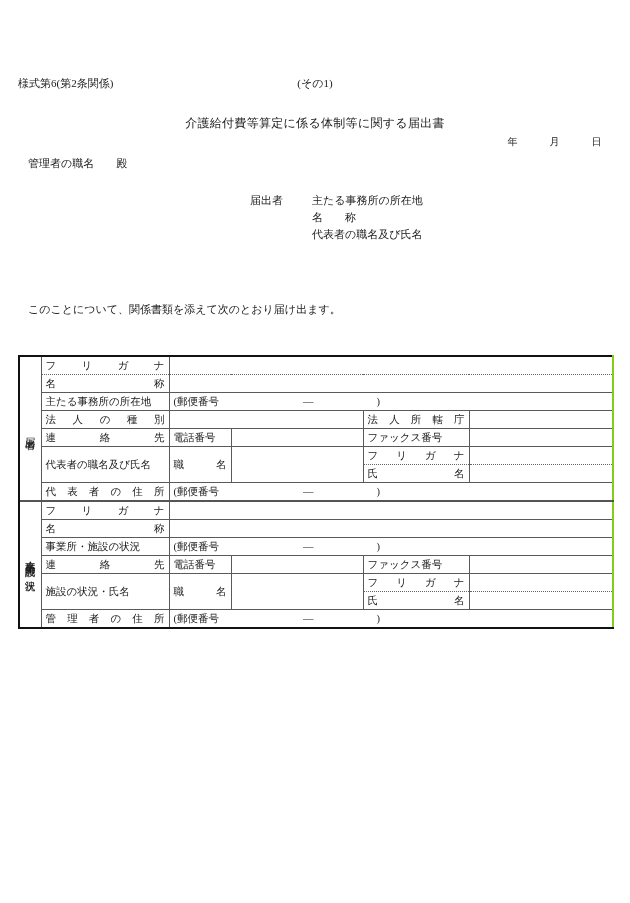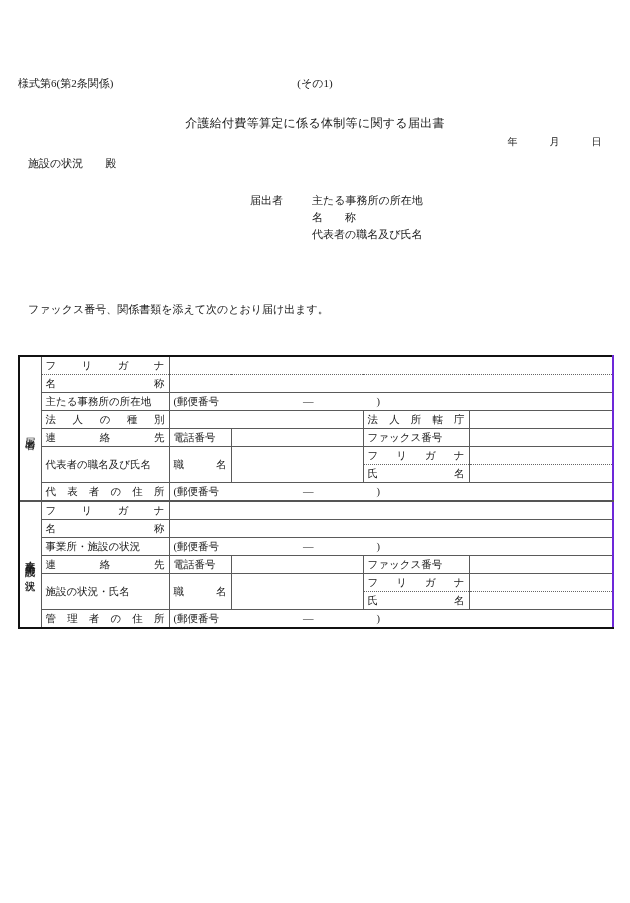--- a/index.html
+++ b/index.html
@@ -103,21 +103,21 @@
     vertical-align: middle;
     background: #fff;
     height: 17px;
     overflow: hidden;
   }
 
   
   .form-table { border: 2px solid #111; }
   .form-table td.edge-bottom { border-bottom: 2px solid #111; }
   .form-table td.edge-left { border-left: 2px solid #111; }
-  .form-table td.edge-right { border-right: 2px solid #6d28d9; }
+  .form-table td.edge-right { border-right: 2px solid #84cc16; }
 
   
   .form-table td.sect-bottom { border-bottom: 2px solid #555; }
   .form-table td.sect-top { border-top: 2px solid #555; }
 
   
   .form-table td.dot-bottom { border-bottom: 1px dotted #666; }
   .form-table td.dot-top { border-top: 1px dotted #666; }
 
   
@@ -150,38 +150,38 @@
   .mid-tall { height: 30px; }
   .addr-label { height: 44px; vertical-align: middle; }
 </style>
 </head>
 <body>
 
 <div class="form-no">様式第6(第2条関係)</div>
 <div class="sheet-no">(その1)</div>
 <div class="doc-title">介護給付費等算定に係る体制等に関する届出書</div>
 <div class="date-line">年　　　月　　　日</div>
-<div class="addressee">施設の状況　　殿</div>
+<div class="addressee">管理者の職名　　殿</div>
 
 <div class="submitter-block">
   <div class="submitter-row">
     <span class="submitter-caption">届出者</span>
     <span class="submitter-value">主たる事務所の所在地</span>
   </div>
   <div class="submitter-row">
     <span class="submitter-caption"></span>
     <span class="submitter-value">名　　称</span>
   </div>
   <div class="submitter-row">
     <span class="submitter-caption"></span>
     <span class="submitter-value">代表者の職名及び氏名</span>
   </div>
 </div>
 
-<div class="lead-sentence">ファックス番号、関係書類を添えて次のとおり届け出ます。</div>
+<div class="lead-sentence">このことについて、関係書類を添えて次のとおり届け出ます。</div>
 
 <table class="form-table">
   <colgroup>
     <col style="width:22px">
     <col style="width:128px">
     <col style="width:62px">
     <col style="width:132px">
     <col style="width:106px">
     <col style="width:144px">
   </colgroup>

